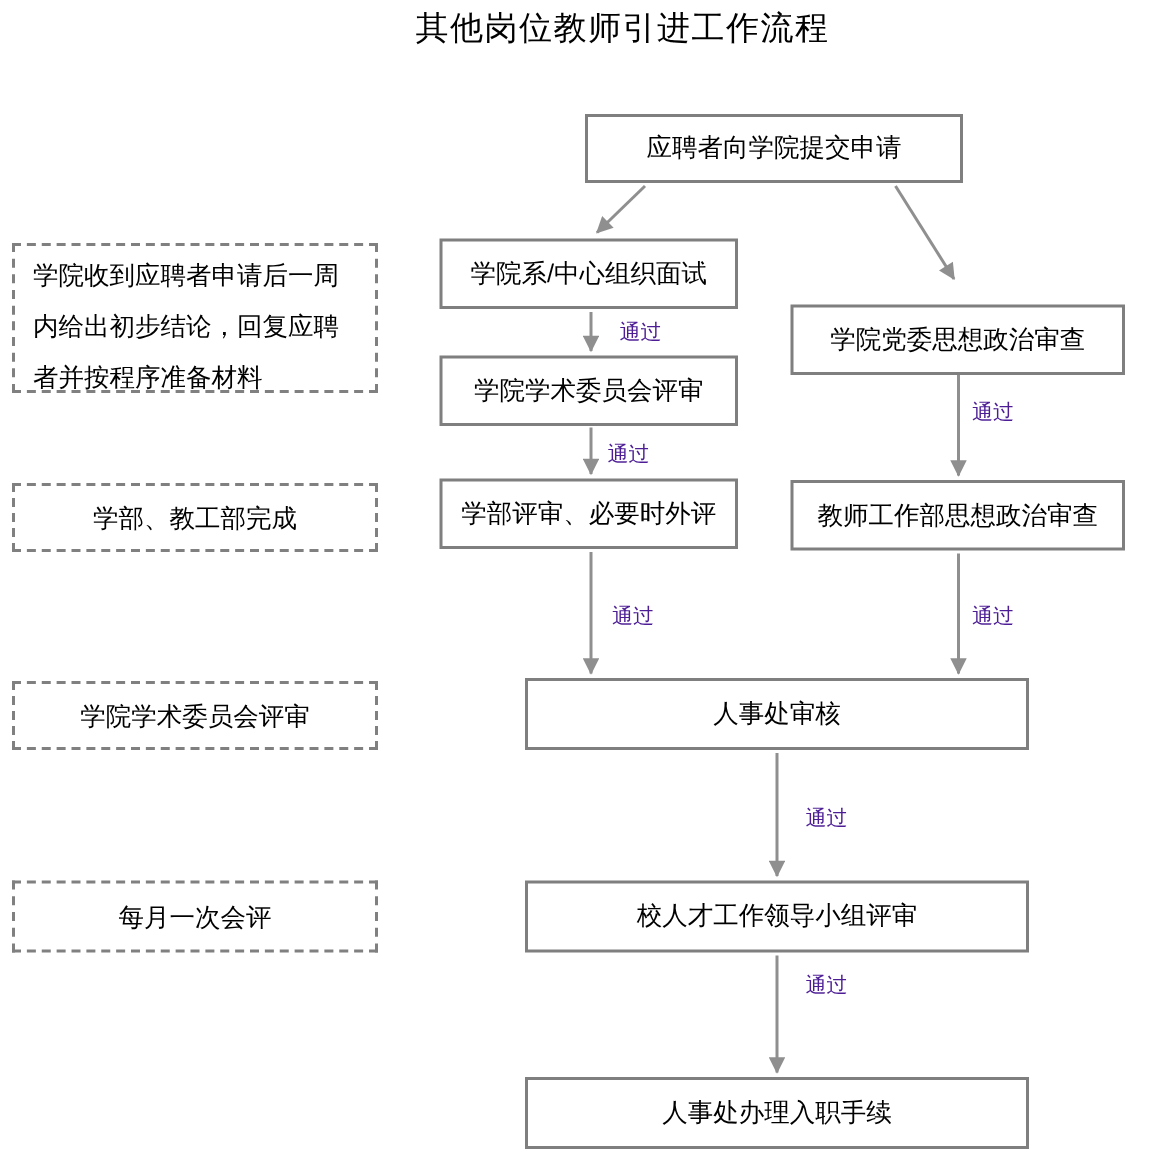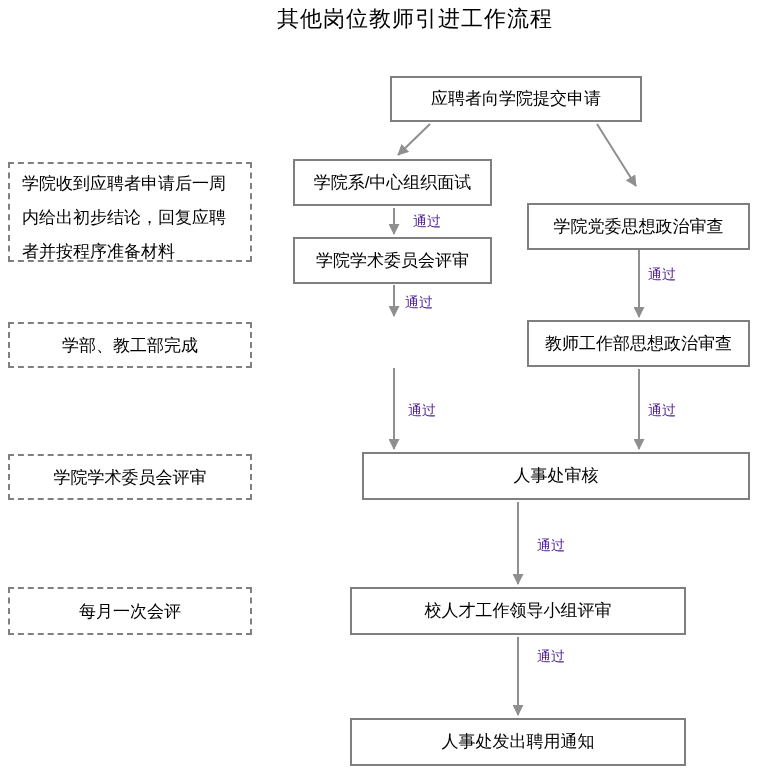--- a/index.html
+++ b/index.html
@@ -65,21 +65,21 @@
     color: #4c1d95;
   }
 
   
   #node-submit       { left: 390px; top:  76px; width: 252px; height: 46px; }
   #node-interview    { left: 293px; top: 159px; width: 199px; height: 47px; }
   #node-academic     { left: 293px; top: 237px; width: 199px; height: 47px; }
   #node-faculty      { left: 293px; top: 319px; width: 199px; height: 47px; }
   #node-party        { left: 527px; top: 190px; width: 223px; height: 47px; margin-top: 13px; }
   #node-teacherwork  { left: 527px; top: 320px; width: 223px; height: 47px; }
-  #node-hr           { left: 362px; top: 452px; width: 388px; height: 48px; }
+  #node-hr           { left: 350px; top: 452px; width: 336px; height: 48px; }
   #node-talent       { left: 350px; top: 587px; width: 336px; height: 48px; }
   #node-onboarding   { left: 350px; top: 718px; width: 336px; height: 48px; }
 
   #ann-1 { left: 8px; top: 162px; width: 244px; height: 100px; }
   #ann-2 { left: 8px; top: 322px; width: 244px; height: 46px; }
   #ann-3 { left: 8px; top: 454px; width: 244px; height: 46px; }
   #ann-4 { left: 8px; top: 587px; width: 244px; height: 48px; }
   #ann-5 { left: 8px; top: 718px; width: 244px; height: 48px; }
 
   #lbl-e3 { left: 413px; top: 213px; }
@@ -112,25 +112,26 @@
       <line x1="639" y1="239" x2="639" y2="317" marker-end="url(#arrowhead)"></line>
       <line x1="639" y1="369" x2="639" y2="449" marker-end="url(#arrowhead)"></line>
       <line x1="518" y1="502" x2="518" y2="584" marker-end="url(#arrowhead)"></line>
       <line x1="518" y1="637" x2="518" y2="715" marker-end="url(#arrowhead)"></line>
     </g>
   </svg>
 
   <div class="node" id="node-submit">应聘者向学院提交申请</div>
   <div class="node" id="node-interview">学院系/中心组织面试</div>
   <div class="node" id="node-academic">学院学术委员会评审</div>
+  <div class="node" id="node-faculty">学部评审、必要时外评</div>
   <div class="node" id="node-party">学院党委思想政治审查</div>
   <div class="node" id="node-teacherwork">教师工作部思想政治审查</div>
   <div class="node" id="node-hr">人事处审核</div>
   <div class="node" id="node-talent">校人才工作领导小组评审</div>
-  <div class="node" id="node-onboarding">人事处发出聘用通知</div>
+  <div class="node" id="node-onboarding">人事处办理入职手续</div>
 
   <div class="ann ann--multiline" id="ann-1">学院收到应聘者申请后一周内给出初步结论，回复应聘者并按程序准备材料</div>
   <div class="ann" id="ann-2">学部、教工部完成</div>
   <div class="ann" id="ann-3">学院学术委员会评审</div>
   <div class="ann" id="ann-4">每月一次会评</div>
 
   <span class="edge-label" id="lbl-e3">通过</span>
   <span class="edge-label" id="lbl-e4">通过</span>
   <span class="edge-label" id="lbl-e5">通过</span>
   <span class="edge-label" id="lbl-e6">通过</span>

